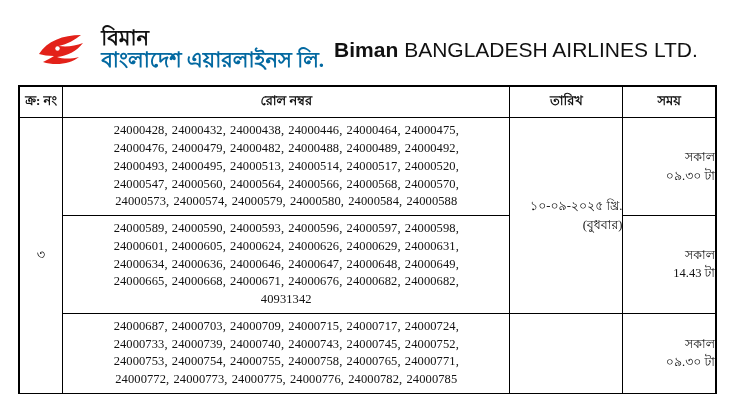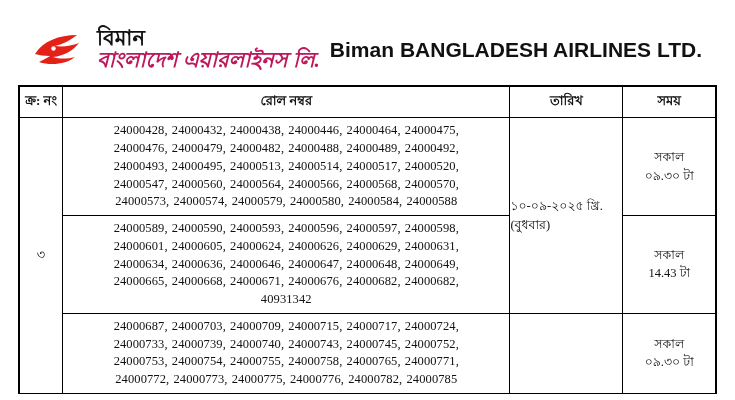--- a/index.html
+++ b/index.html
@@ -53,33 +53,32 @@
     font-family: "Liberation Serif", serif;
     font-size: 21px;
     font-weight: bold;
     color: #111;
     letter-spacing: 0px;
   }
   .bangla-line2 {
     font-family: "Liberation Serif", serif;
     font-size: 21px;
     font-weight: bold;
-    color: #be185d;
+    color: #0369a1;
     margin-top: 1px;
-    font-style: italic;
   }
   .eng-brand {
     font-family: "Liberation Sans", sans-serif;
     font-size: 21px;
     font-weight: bold;
     color: #111;
     letter-spacing: 0px;
   }
   .eng-brand .thin {
-    font-weight: bold;
+    font-weight: normal;
   }
   .addr {
     margin-top: 7px;
     font-size: 8.5px;
     color: #1a1a1a;
     letter-spacing: 0.1px;
   }
   .addr .url { color: #1a3fa0; }
 
   
@@ -123,28 +122,28 @@
   .cell-roll {
     padding: 4px 6px 4px 6px;
     font-family: "Liberation Serif", serif;
     font-size: 12.5px;
     line-height: 1.42;
     letter-spacing: 0.1px;
     word-spacing: 1px;
     text-align: center;
   }
   .cell-date {
-    text-align: left;
+    text-align: right;
     vertical-align: middle;
     font-family: "Liberation Serif", serif;
     font-size: 12.5px;
     line-height: 1.5;
   }
   .cell-time {
-    text-align: center;
+    text-align: right;
     vertical-align: middle;
     font-family: "Liberation Serif", serif;
     font-size: 12.5px;
     line-height: 1.5;
   }
   .roll-line { white-space: nowrap; }
 </style>
 </head>
 <body>
 

